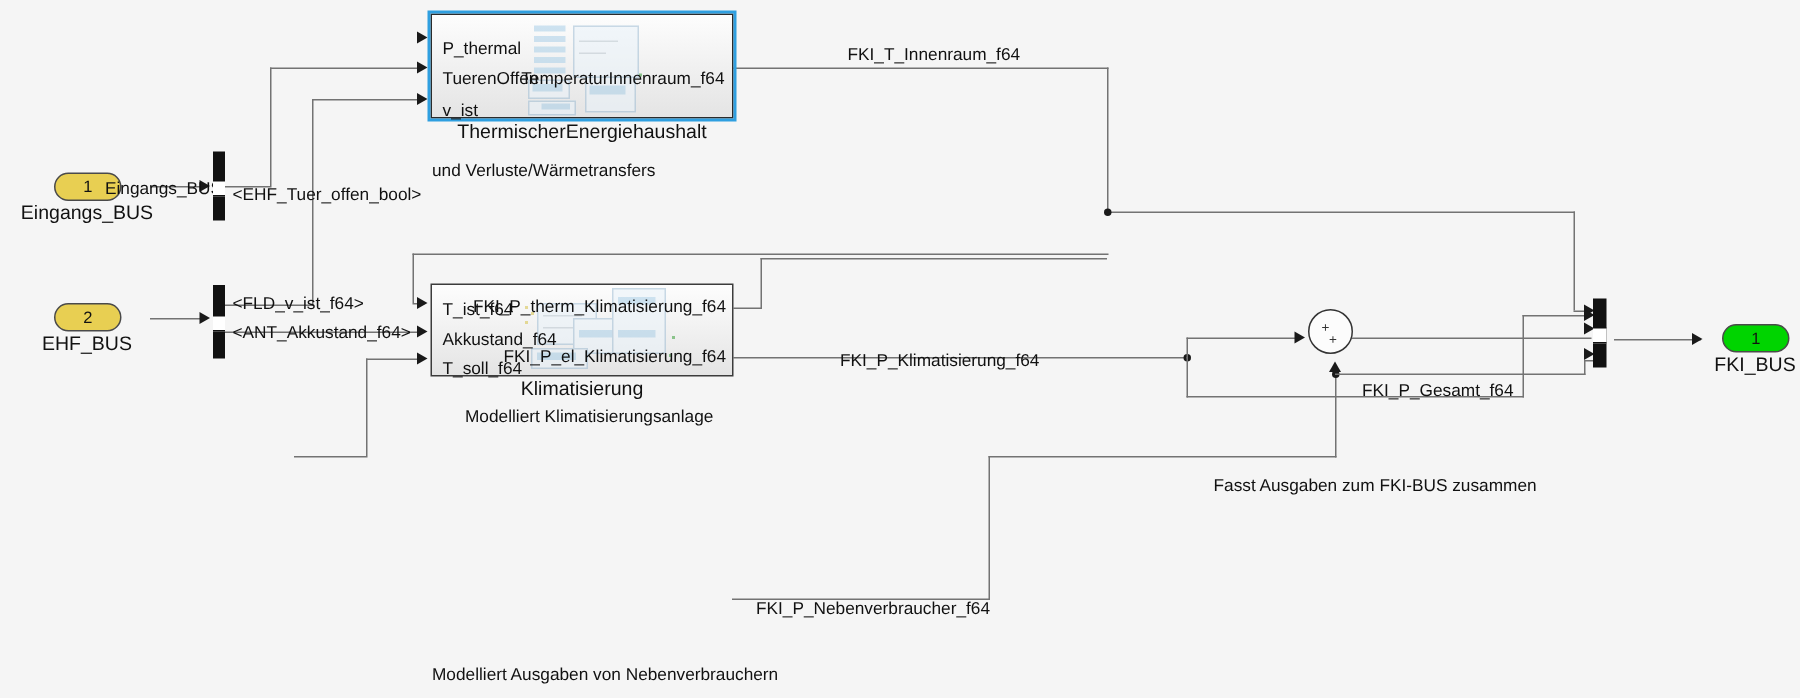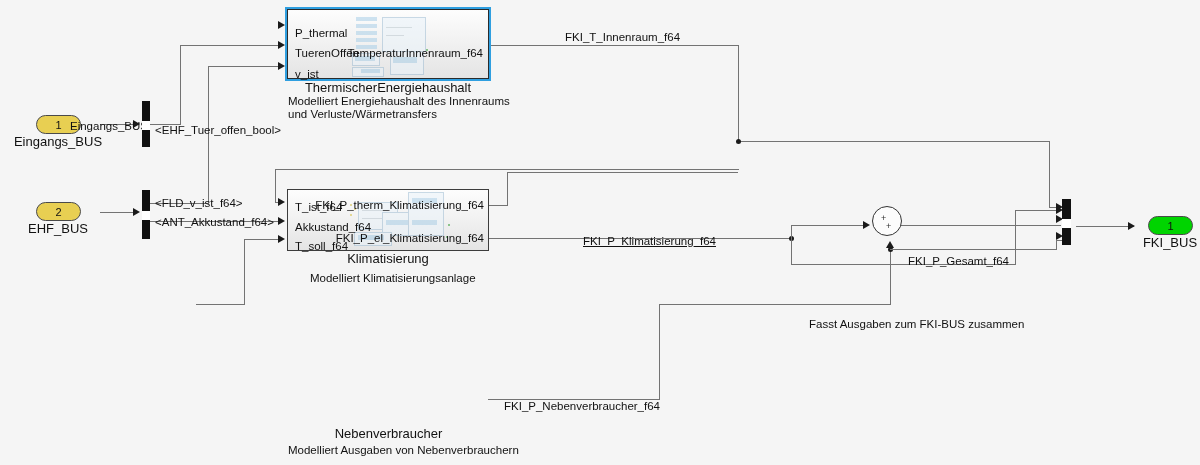--- a/index.html
+++ b/index.html
@@ -180,21 +180,20 @@
       <div class="tbox" style="left:-4px;top:52px;width:30px;height:8px;"></div>
       <div class="tbar" style="left:5px;top:54px;width:19px;height:4px;"></div>
       <div class="tdot" style="left:70px;top:34px;"></div>
     </div>
     <div class="pin" style="left:7px;top:17px;">P_thermal</div>
     <div class="pin" style="left:7px;top:37px;">TuerenOffen</div>
     <div class="pin" style="left:7px;top:58px;">v_ist</div>
     <div class="pout" style="right:5px;top:37px;">TemperaturInnenraum_f64</div>
   </div>
   <div class="cap" style="left:288px;top:81px;width:200px;">ThermischerEnergiehaushalt</div>
-  <div class="lbl" style="left:288px;top:95px;">Modelliert Energiehaushalt des Innenraums</div>
   <div class="lbl" style="left:288px;top:108px;">und Verluste/Wärmetransfers</div>
 
   <div class="blk" style="left:287px;top:189px;width:202px;height:62px;">
     <div class="thumb" style="left:62px;top:4px;width:105px;height:54px;">
       <div class="tdoty" style="left:0px;top:10px;"></div>
       <div class="tdoty" style="left:4px;top:14px;"></div>
       <div class="tdoty" style="left:0px;top:20px;"></div>
       <div class="tbox" style="left:8px;top:8px;width:38px;height:26px;"></div>
       <div class="tline" style="left:12px;top:16px;width:26px;height:1px;"></div>
       <div class="tline" style="left:12px;top:24px;width:20px;height:1px;"></div>
@@ -210,30 +209,29 @@
     </div>
     <div class="pin" style="left:7px;top:11px;">T_ist_f64</div>
     <div class="pin" style="left:7px;top:31px;">Akkustand_f64</div>
     <div class="pin" style="left:7px;top:50px;">T_soll_f64</div>
     <div class="pout" style="right:4px;top:9px;">FKI_P_therm_Klimatisierung_f64</div>
     <div class="pout" style="right:4px;top:42px;">FKI_P_el_Klimatisierung_f64</div>
   </div>
   <div class="cap" style="left:288px;top:252px;width:200px;">Klimatisierung</div>
   <div class="lbl" style="left:310px;top:272px;">Modelliert Klimatisierungsanlage</div>
 
-  <div class="cap" style="left:289px;top:427px;width:199px;">Nebenverbraucher</div>
   <div class="lbl" style="left:288px;top:444px;">Modelliert Ausgaben von Nebenverbrauchern</div>
 
   <div class="sum" style="left:872px;top:206px;width:30px;height:30px;">
     <span style="left:8px;top:7px;">+</span>
     <span style="left:13px;top:15px;">+</span>
   </div>
 
   <div class="buscre" style="left:1062px;top:199px;height:46px;"></div>
 
   <div class="lbl" style="left:565px;top:31px;">FKI_T_Innenraum_f64</div>
-  <div class="lbl" style="left:583px;top:235px;text-decoration:underline;">FKI_P_Klimatisierung_f64</div>
+  <div class="lbl" style="left:560px;top:235px;">FKI_P_Klimatisierung_f64</div>
   <div class="lbl" style="left:908px;top:220px;margin-top:35px;">FKI_P_Gesamt_f64</div>
   <div class="lbl" style="left:504px;top:400px;">FKI_P_Nebenverbraucher_f64</div>
 
   <div class="lbl" style="left:809px;top:318px;">Fasst Ausgaben zum FKI-BUS zusammen</div>
 
 </div>
 
 </body></html>

